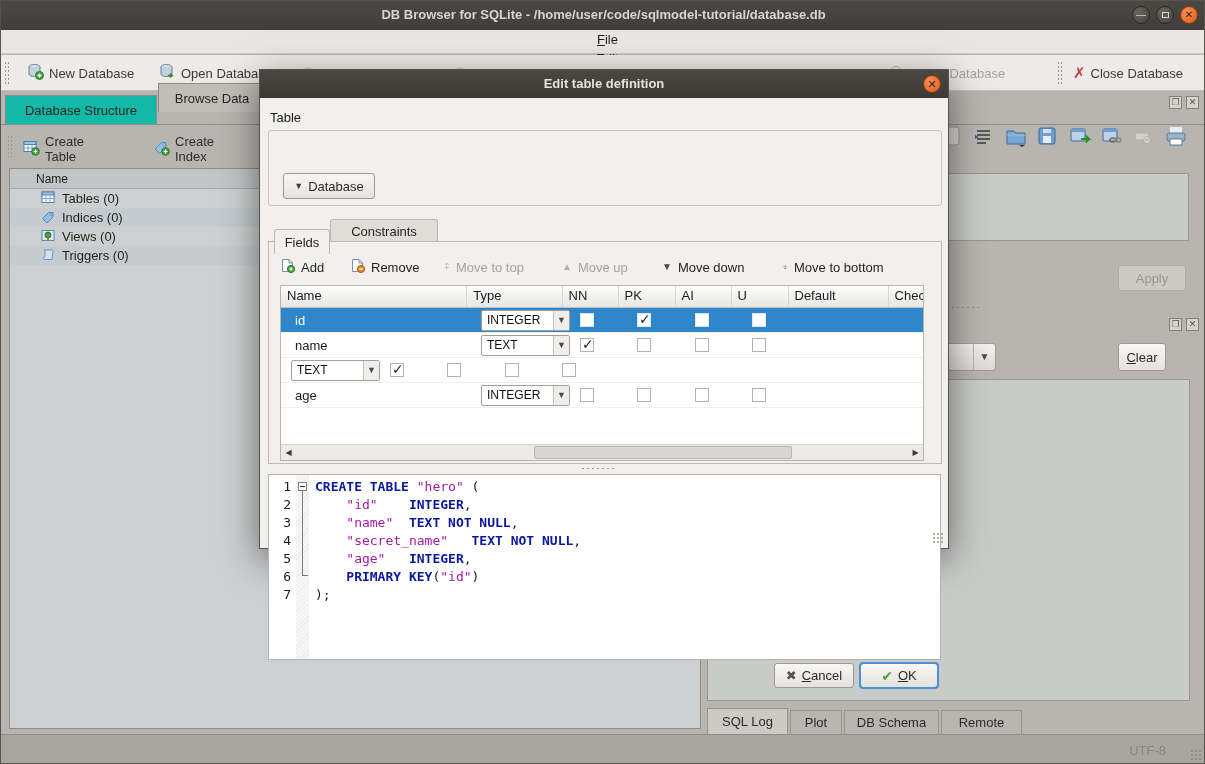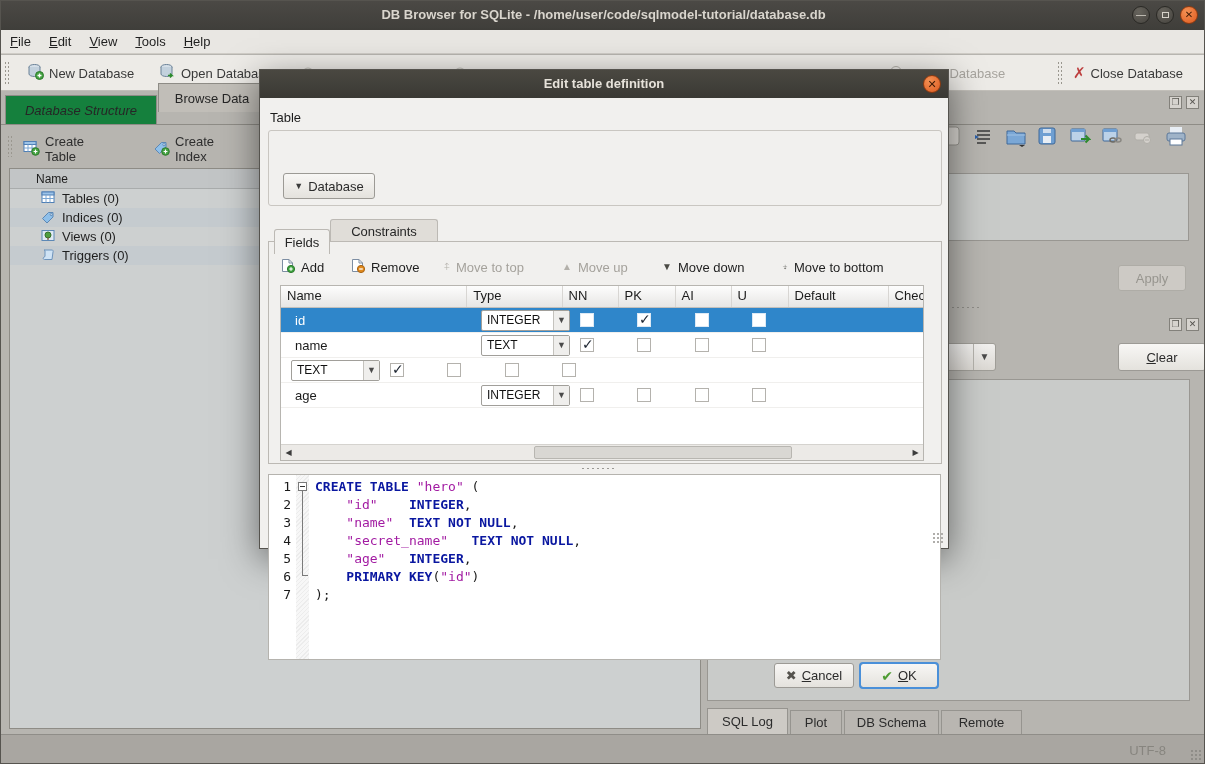--- a/index.html
+++ b/index.html
@@ -14,37 +14,37 @@
   .titlebar .title { position:absolute; left:0; top:0; width:100%; height:28px;
     line-height:28px; text-align:center; color:#d9d5cd; font-size:13px; font-weight:bold; }
   .win-btns { position:absolute; right:8px; top:5px; display:flex; gap:6px; }
   .circle-btn { width:18px; height:18px; border-radius:50%; position:relative;
     background:radial-gradient(circle at 35% 30%,#67645d,#45433e); border:1px solid #2a2925;
     color:#d8d4cb; font-size:10px; line-height:16px; text-align:center; }
   .circle-btn.close { background:radial-gradient(circle at 35% 30%,#f49154,#de5a1f); border-color:#8d3a10; color:#40190394; color:#3f1a05; font-weight:bold; }
   .circle-btn .sq { display:inline-block; width:7px; height:6px; border:1px solid #d8d4cb; margin-top:5px; }
 
   .menubar { position:absolute; left:0; top:29px; width:1205px; height:24px;
-    background:#e9e7e3; border-bottom:1px solid #cfccc6; display:flex; align-items:center; padding-left:0; }
+    background:#e9e7e3; border-bottom:1px solid #cfccc6; display:flex; align-items:center; padding-left:8px;flex-direction:column; }
   .menu-item { font-size:13px; color:#1f1f1f; padding:2px 9px; }
 
   .toolbar { position:absolute; left:0; top:54px; width:1205px; height:36px;
     background:#edebe7; border-bottom:1px solid #c2bfb9; }
   .tb-item { position:absolute; top:7px; height:22px; display:flex; align-items:center; gap:5px;
     font-size:13px; color:#3a3a3a; }
   .tb-item.disabled { color:#a7a49e; }
   .handle-dots { position:absolute; width:5px; height:24px; top:6px;
     background-image:radial-gradient(#9a978f 1px, transparent 1px); background-size:3px 4px; }
 
   .ghost-top { position:absolute; opacity:.75; }
 
   
   .main-tab { position:absolute; top:94px; height:30px; font-size:13px; color:#262626;
     border:1px solid #8e8c86; border-bottom:none; display:flex; align-items:center; justify-content:center; }
-  .main-tab.active { background:#15803d;font-style:italic; }
+  .main-tab.active { background:#14b8a6; }
   .main-tab.inactive { background:#c1beb8; top:82px; height:29px; }
   .tabline { position:absolute; left:0; top:123px; width:1205px; height:1px; background:#8e8c86; }
 
   .create-bar { position:absolute; left:0; top:130px; height:32px; }
   .cb-item { position:absolute; top:3px; display:flex; align-items:center; gap:5px; font-size:13px; color:#2e2e2e; }
 
   .tree-panel { position:absolute; left:8px; top:167px; width:692px; height:561px;
     background:#cdd0d0; border:1px solid #8e8c86; }
   .tree-header { height:20px; background:#c2c5c6; border-bottom:1px solid #a9acac;
     font-size:12px; color:#1c1c1c; line-height:20px; padding-left:26px; }
@@ -58,21 +58,21 @@
     font-size:9px; line-height:11px; text-align:center; color:#55534e; }
   .cell-toolbar { position:absolute; left:940px; top:124px; display:flex; gap:12px; align-items:center; }
   .mini-ico { width:20px; height:22px; display:inline-block; }
   .cell-textarea { position:absolute; left:706px; top:172px; width:482px; height:68px;
     background:#c9cbc9; border:1px solid #999792; }
   .btn { border:1px solid #9c9a95; border-radius:3px;
     background:linear-gradient(#f8f7f5,#e4e2dd); color:#2b2b2b; font-size:13px;
     display:flex; align-items:center; justify-content:center; gap:5px; }
   .btn.disabled { background:#cdcac5; color:#97958f; border-color:#aeaca6; }
   #apply-btn { position:absolute; left:1117px; top:264px; width:68px; height:26px; }
-  #clear-btn { position:absolute; left:1117px; top:342px; width:88px; height:28px; }
+  #clear-btn { position:absolute; left:1117px; top:342px; width:48px; height:28px; }
   .splitter-dots { position:absolute; left:944px; top:305px; width:34px; height:3px;
     background-image:radial-gradient(#8f8d88 1px, transparent 1px); background-size:5px 3px; }
   .combo-box { position:absolute; left:860px; top:342px; width:135px; height:28px;
     background:linear-gradient(#f2f1ef,#dcd9d4); border:1px solid #a09e98; border-radius:3px; }
   .combo-box .arrow-sec { position:absolute; right:0; top:0; width:22px; height:100%;
     border-left:1px solid #b5b3ad; color:#4a4a4a; font-size:10px; text-align:center; line-height:26px; }
   .log-panel { position:absolute; left:706px; top:378px; width:483px; height:322px;
     background:#c9cbc9; border:1px solid #999792; }
 
   .bottom-tab { position:absolute; top:707px; height:27px; font-size:13px; color:#2b2b2b;

